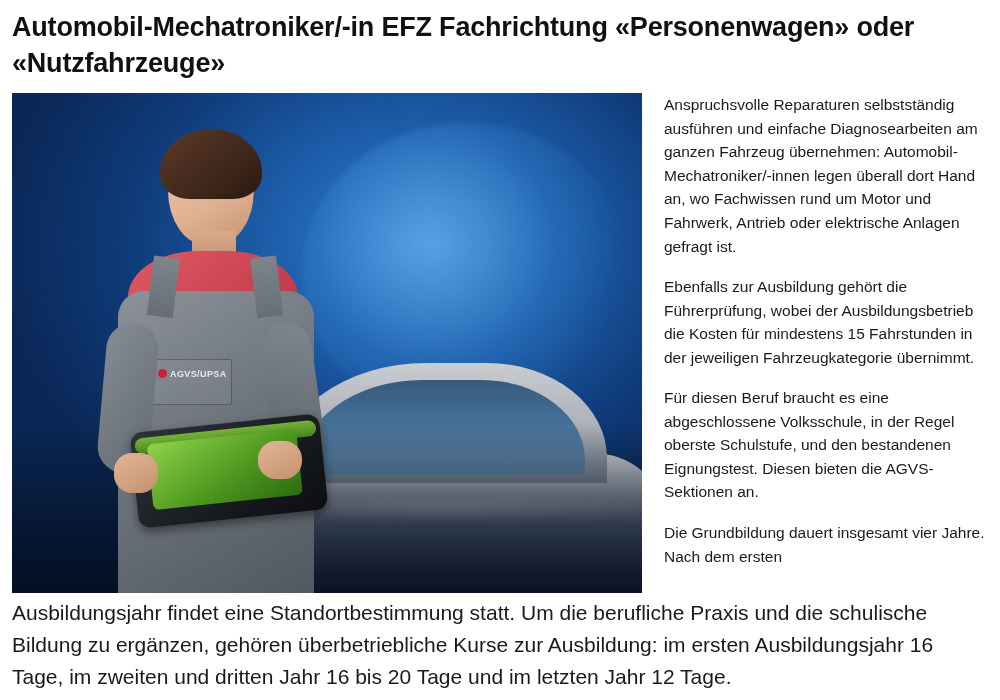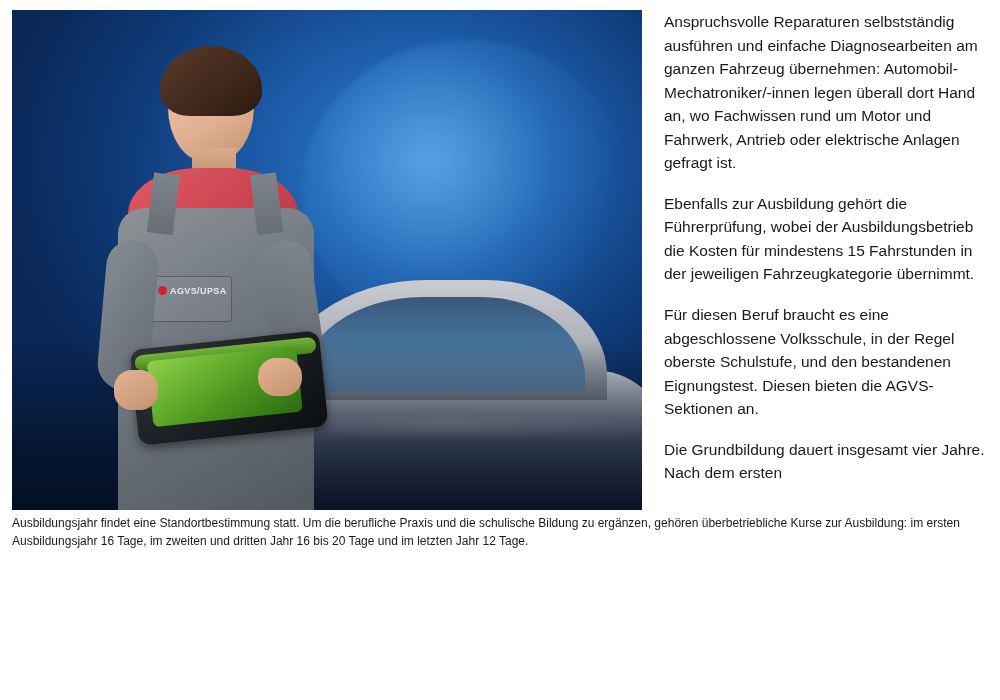--- a/index.html
+++ b/index.html
@@ -263,32 +263,33 @@
     font-size: 15.5px;
     line-height: 1.52;
     color: #1a1a1a;
   }
   .textcol p {
     margin: 0 0 17px 0;
   }
   .textcol p:last-child { margin-bottom: 0; }
   .bottomtext {
     clear: both;
-    font-size: 12px;
+    font-size: 21px;
     line-height: 1.52;
     color: #1a1a1a;
     margin: 8px 0 0 0;
     padding-left: 0;
   }
 </style>
 </head>
 <body>
 
 <div class="page">
 
+  <h1 class="title">Automobil-Mechatroniker/-in EFZ Fachrichtung «Personenwagen» oder «Nutzfahrzeuge»</h1>
 
   <div class="content">
 
     <div class="figure">
       <div class="photo-bg"></div>
       <div class="photo-glow"></div>
 
       <div class="car">
         <div class="car-body"></div>
         <div class="car-roof"></div>

